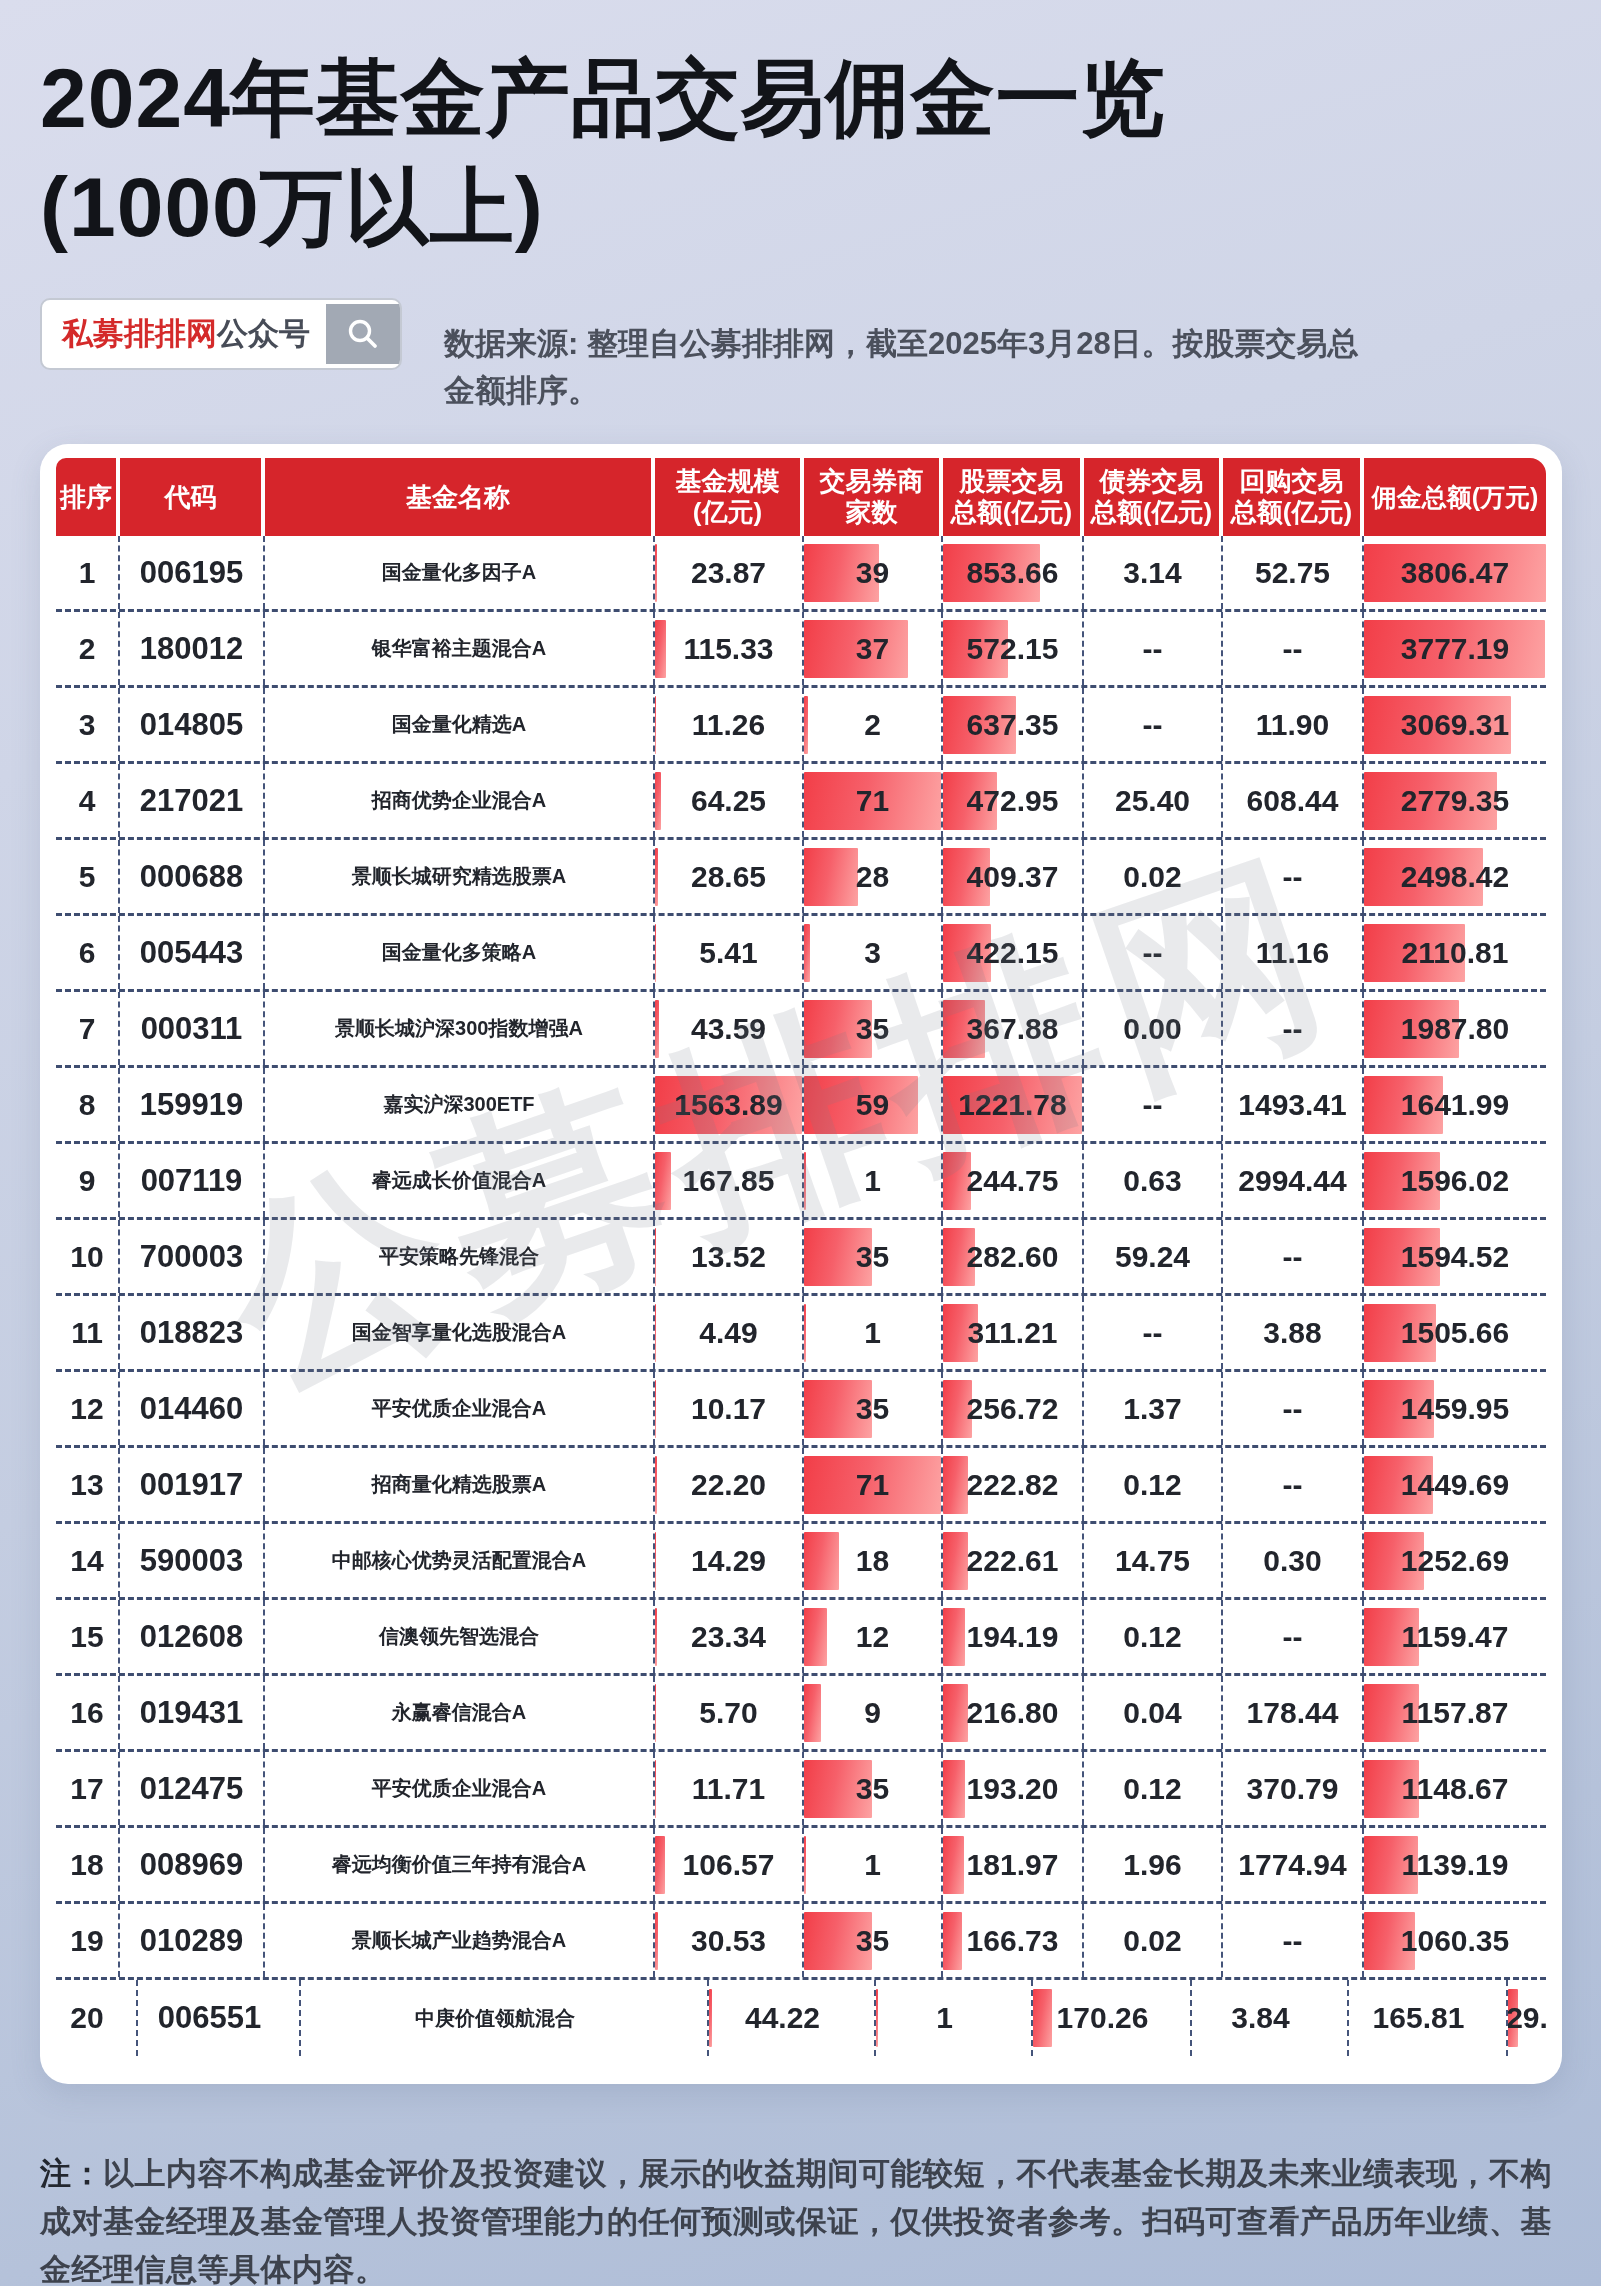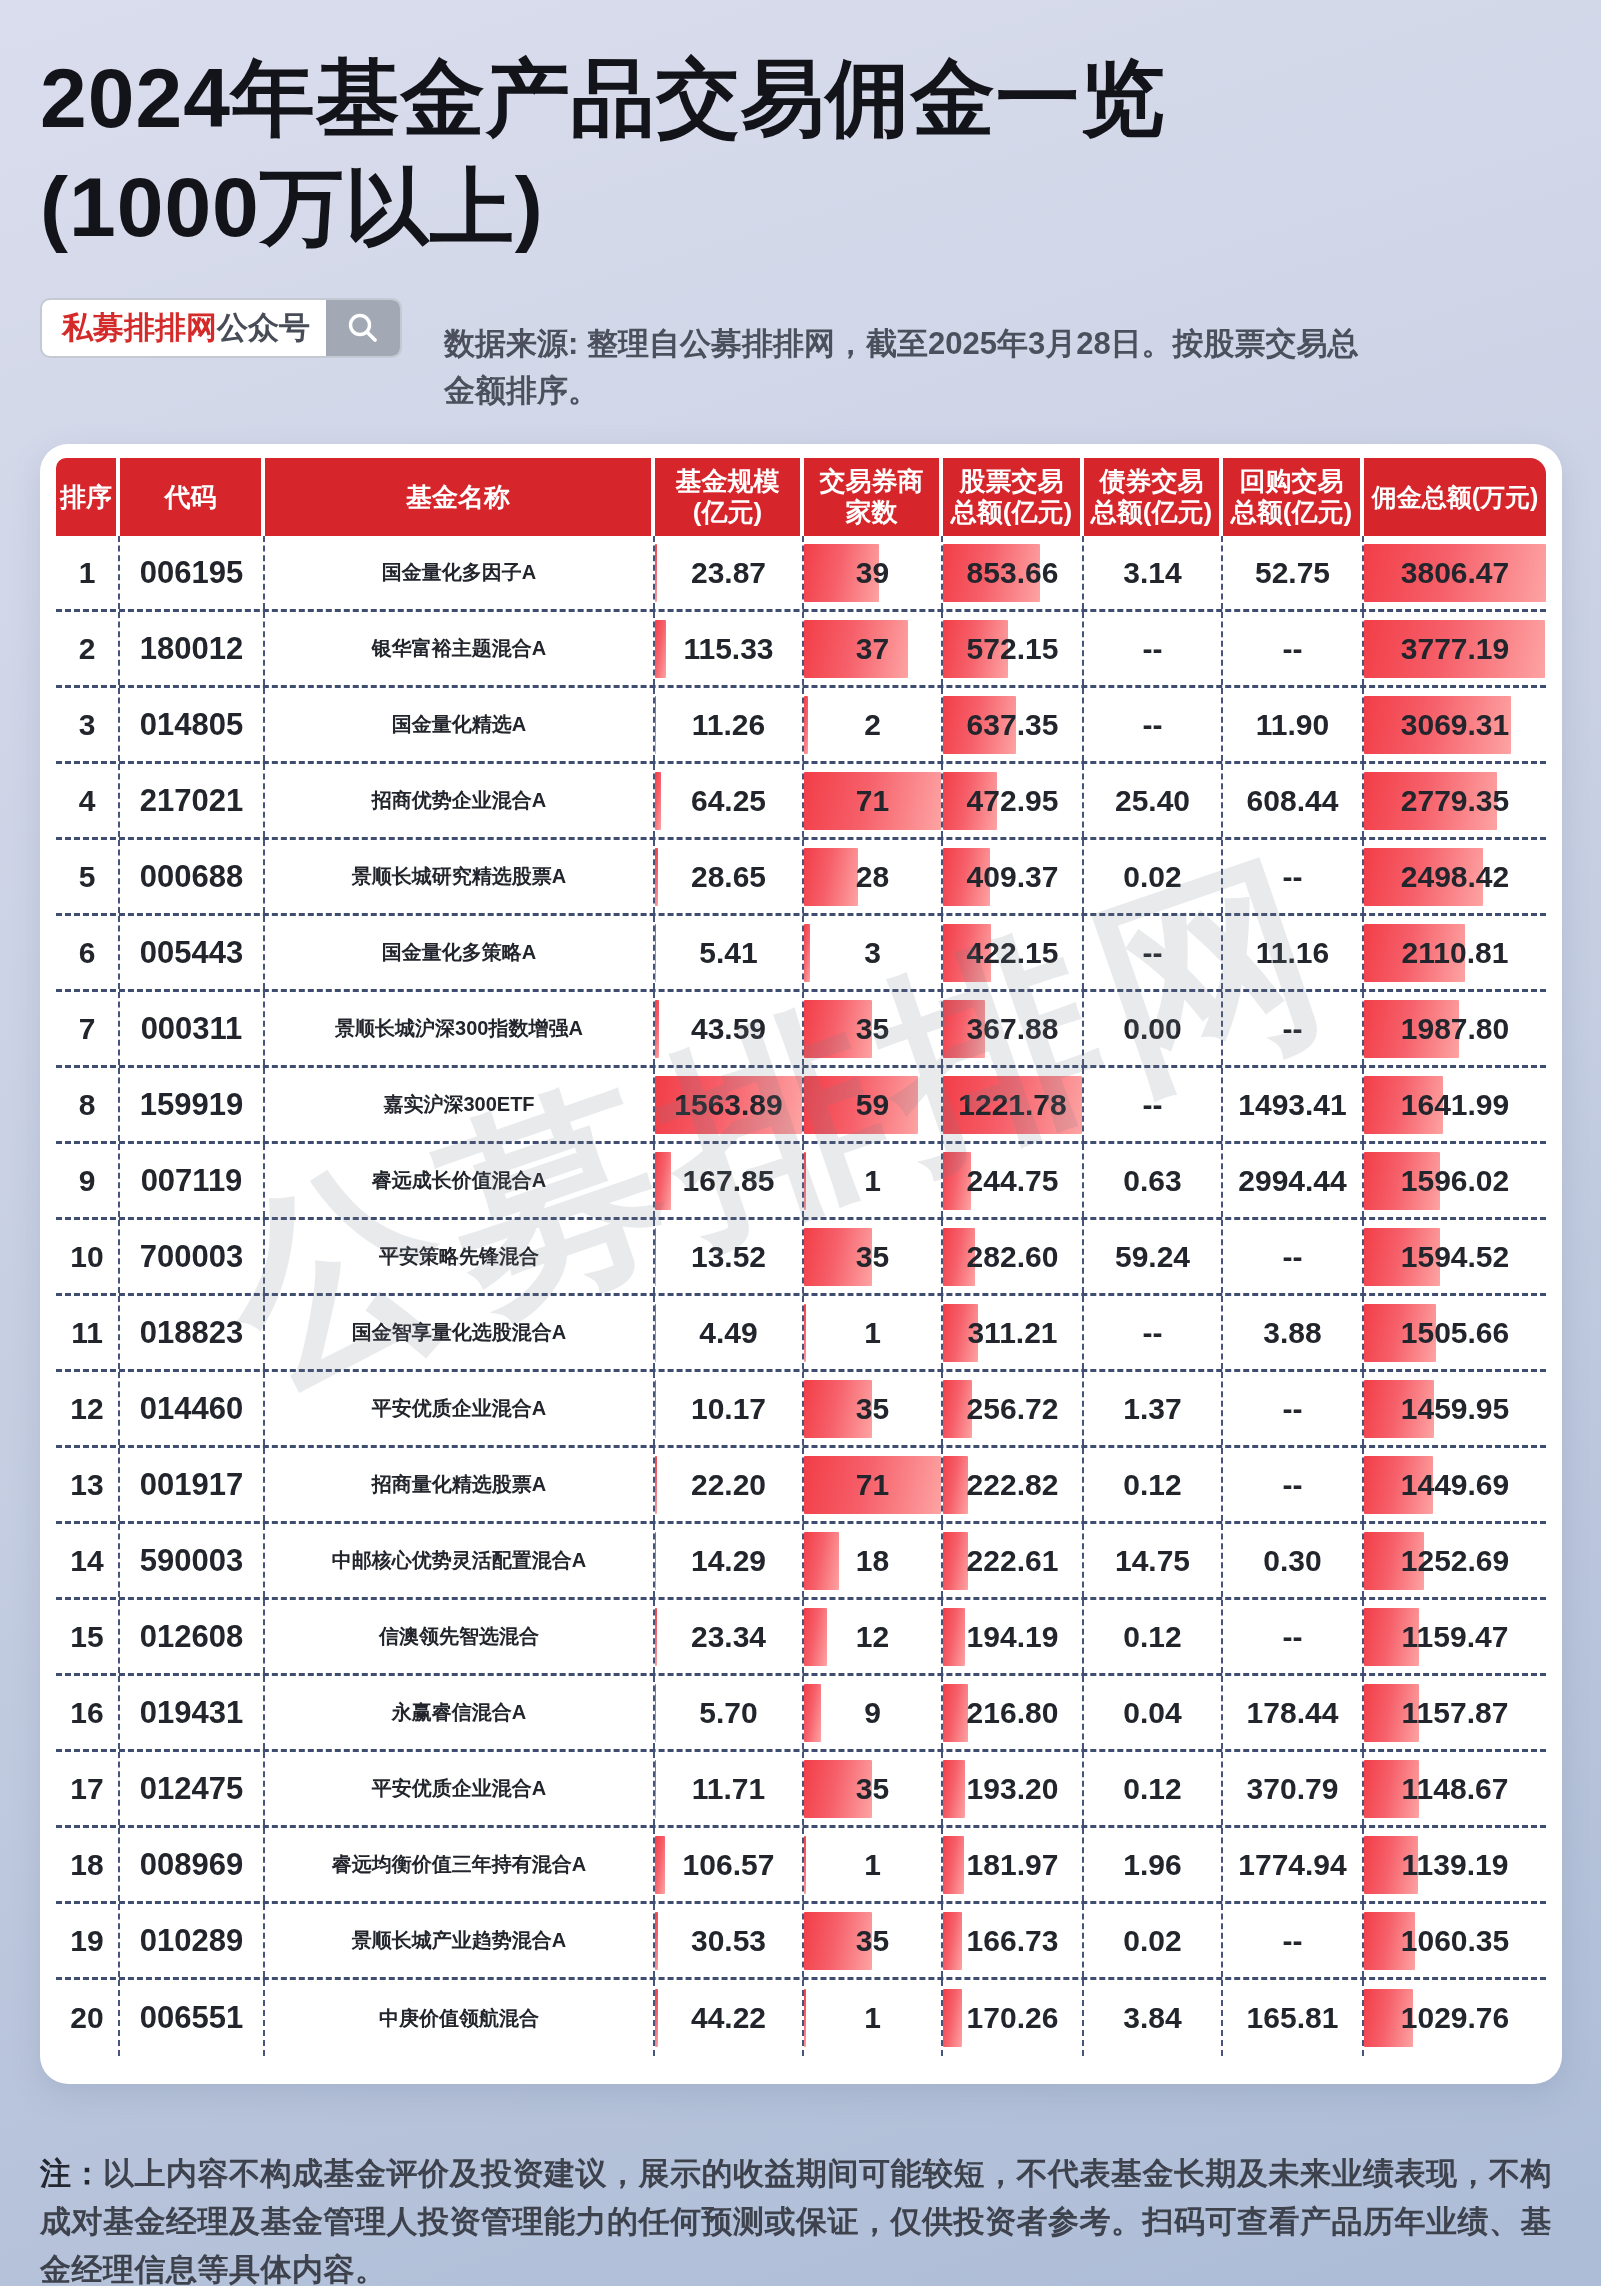--- a/index.html
+++ b/index.html
@@ -11,21 +11,21 @@
     color:#1c1f26;
   }
   .page { width:1602px; height:2287px; padding:44px 40px 0 40px; position:relative; }
 
   
   .title { font-size:84px; line-height:1.3; font-weight:900; color:#121419; letter-spacing:1px; }
   .title div { white-space:nowrap; }
 
   .badge-row { display:flex; align-items:flex-start; margin-top:36px; gap:42px; }
   .badge {
-    display:flex; align-items:center; height:60px; background:#ffffff;
+    display:flex; align-items:center; height:72px; background:#ffffff;
     border:2px solid #c4c9d3; border-radius:10px; overflow:hidden; flex:0 0 auto;
   }
   .badge-text { padding:0 16px 0 20px; font-size:31px; font-weight:700; white-space:nowrap; }
   .badge-brand { color:#d42a2a; }
   .badge-suffix { color:#474c57; }
   .badge-search {
     width:74px; height:60px; background:#a2a9b4; display:flex; align-items:center; justify-content:center;
   }
   .source { font-size:31px; line-height:1.5; color:#4b505c; font-weight:600; width:945px;margin-top:23px; }
 
@@ -46,21 +46,21 @@
   .hcell {
     background:#d6252b; color:#ffffff; height:78px; margin:0 2px;
     display:flex; align-items:center; justify-content:center; text-align:center;
     font-size:26px; font-weight:800; line-height:1.22; white-space:pre-line;
   }
   .hcell:first-child { margin-left:0; border-top-left-radius:10px; }
   .hcell:last-child { margin-right:0; border-top-right-radius:16px; font-size:25px; }
 
   .tbody { position:relative; z-index:2; }
   .trow { border-bottom:3px dashed #3e4d70; height:76px; }
-  .trow:last-child { border-bottom:none; }
+  .trow:last-child { border-bottom:none;gap:18px; }
   .cell {
     position:relative; display:flex; align-items:center; justify-content:center;
     overflow:hidden; padding:0 2px;
   }
   .cell + .cell { border-left:2px dashed #45547a; }
   .val { position:relative; z-index:2; font-size:30px; font-weight:700; color:#22252c; white-space:nowrap; }
   .col-code .val { font-size:31px; }
   .col-name .val { font-size:20px; }
   .bar {
     position:absolute; left:0; top:50%; transform:translateY(-50%); height:58px; z-index:1;

